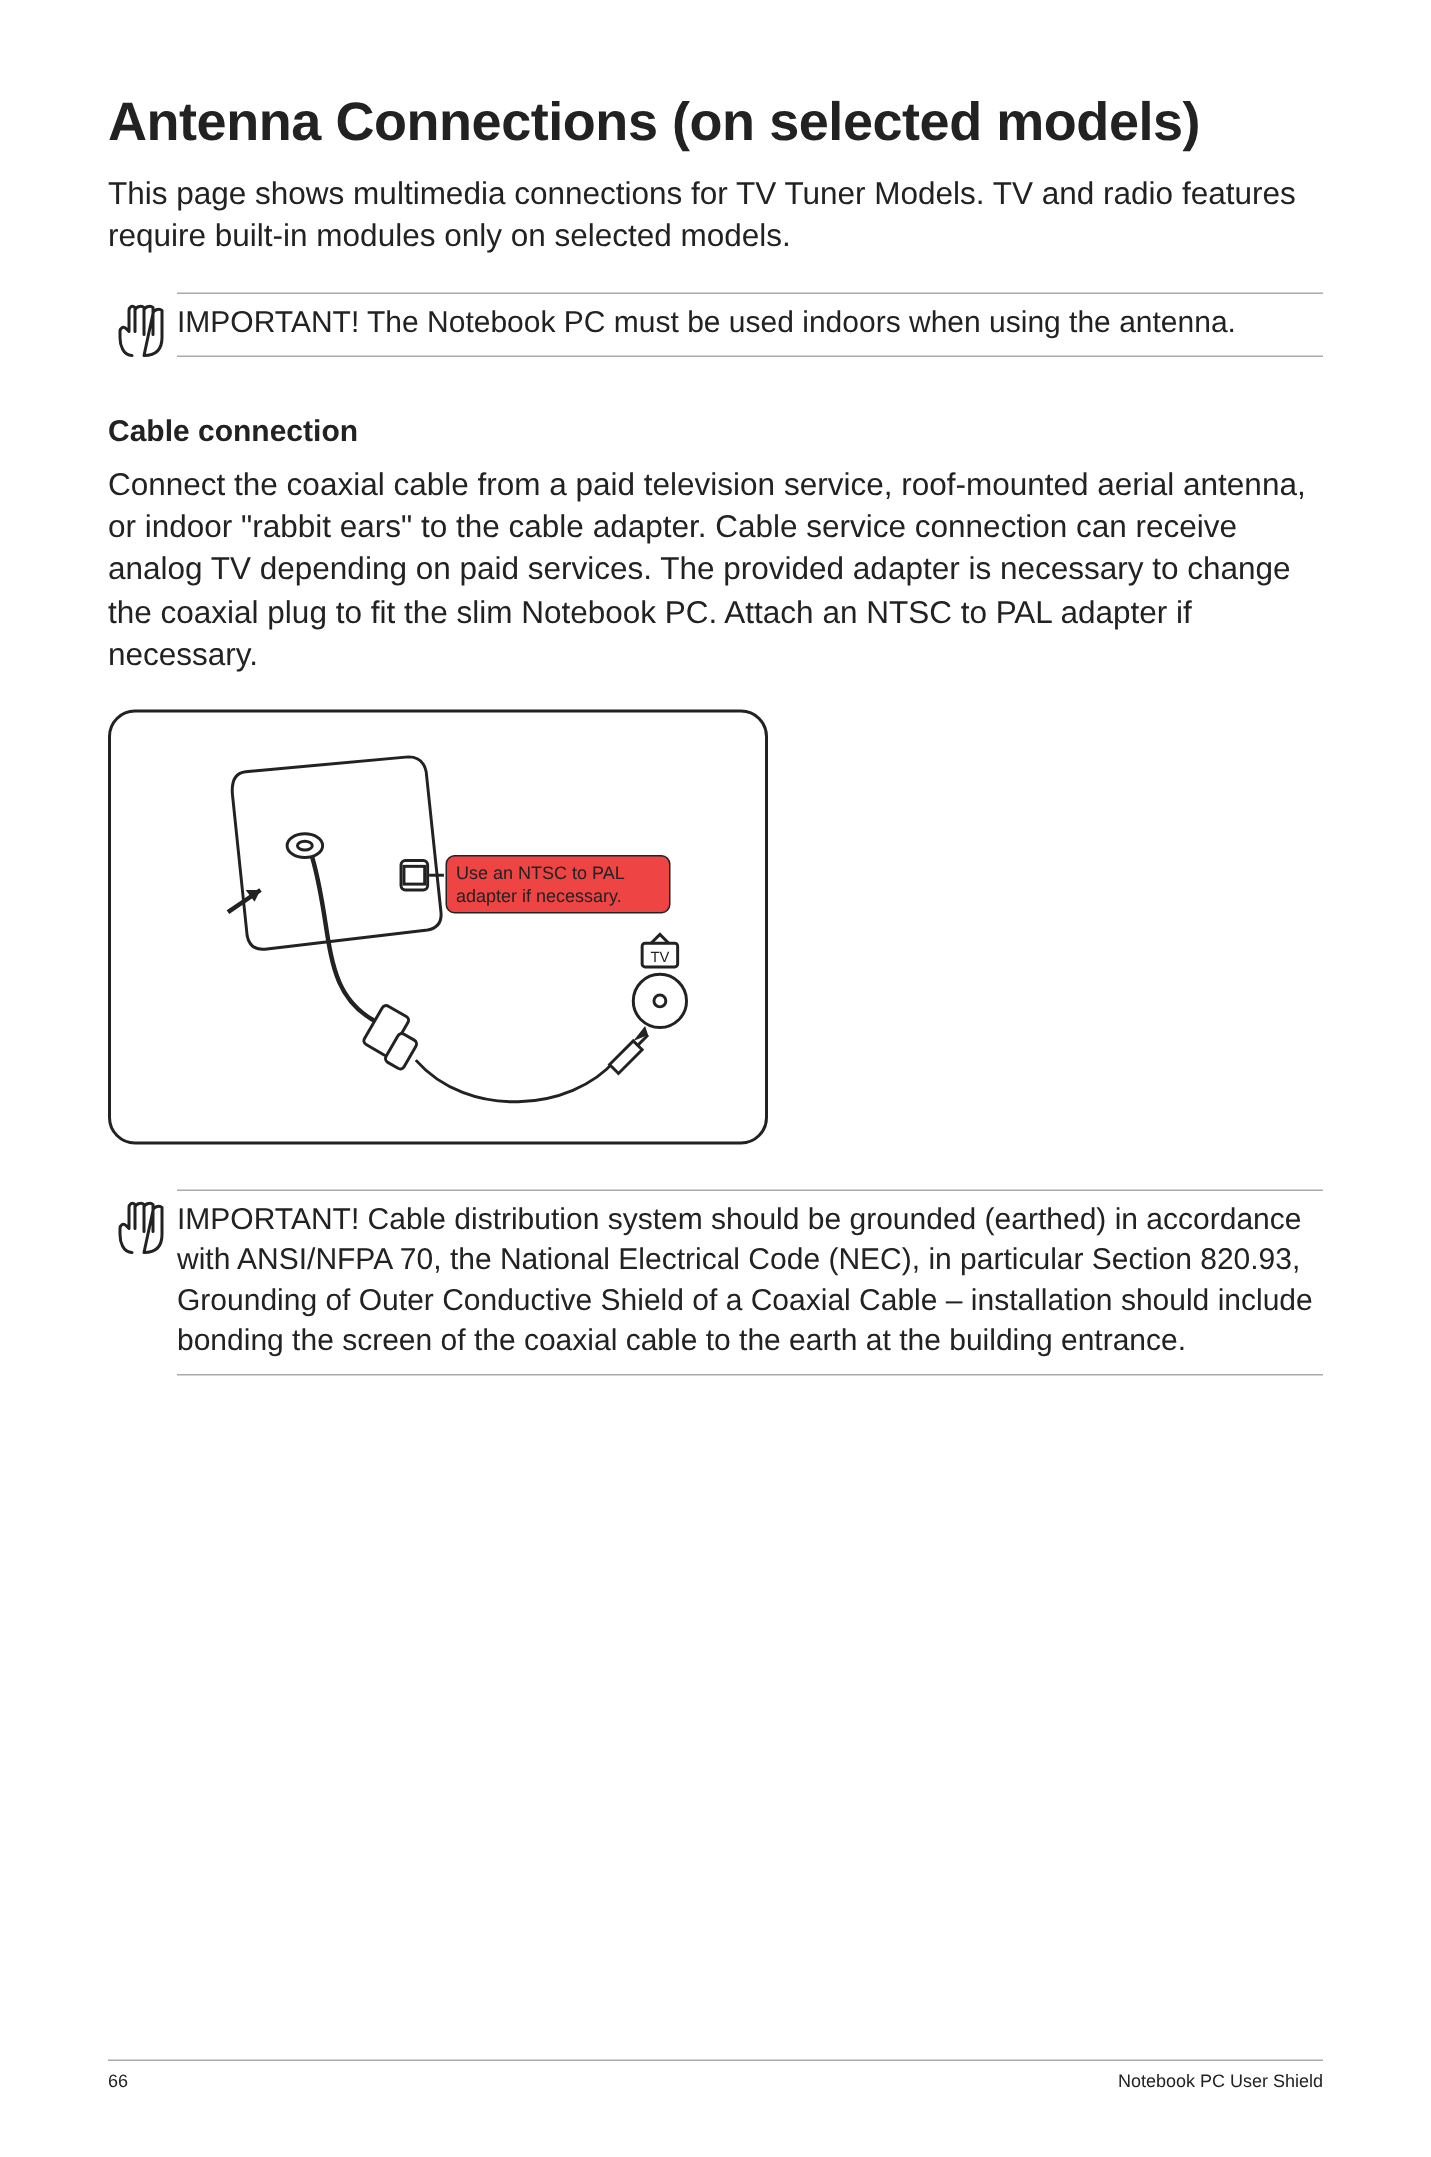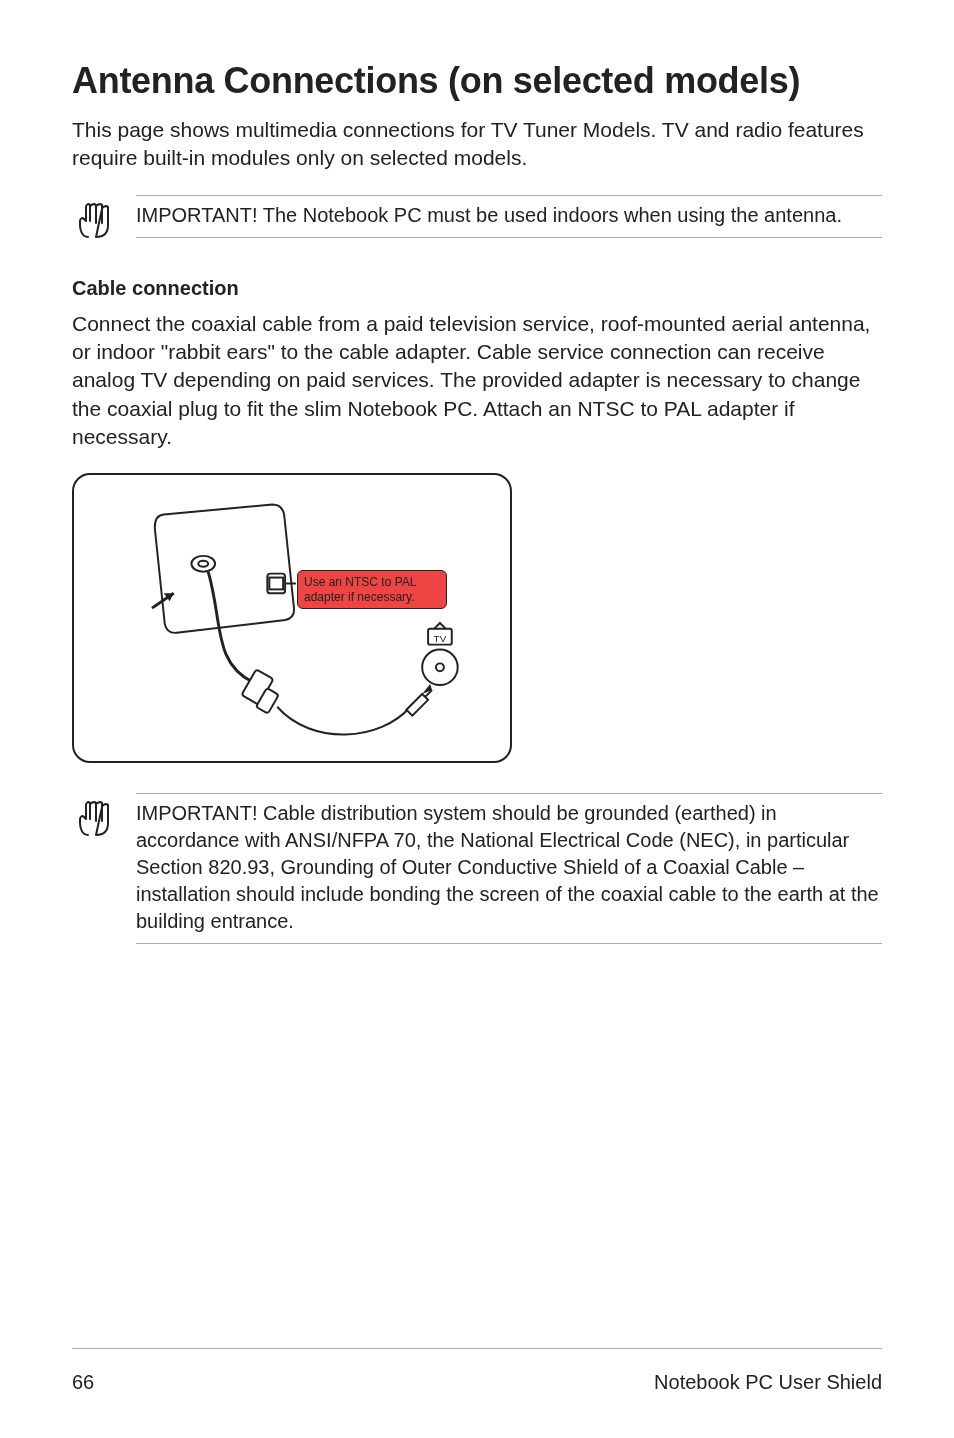--- a/index.html
+++ b/index.html
@@ -23,21 +23,20 @@
     letter-spacing: -0.3px;
   }
   .body-text {
     font-size: 21px;
     line-height: 1.35;
     margin-bottom: 22px;
   }
   .note-block {
     display: flex;
     align-items: flex-start;
-    gap: 18px;
     margin: 6px 0 26px 0;
   }
   .hand-icon {
     flex: 0 0 46px;
     width: 46px;
     height: 46px;
     margin-top: 2px;
   }
   .note-text-wrap {
     flex: 1;
@@ -81,24 +80,24 @@
     padding: 4px 6px;
     text-align: left;
     background: #ef4444;
   }
   .footer {
     position: absolute;
     bottom: 44px;
     left: 72px;
     right: 72px;
     border-top: 1px solid #aaa;
-    padding-top: 22px;
+    padding-top: 6px;
     display: flex;
     justify-content: space-between;
-    font-size: 20px;
+    font-size: 12px;
     color: #222;
   }
 </style>
 </head>
 <body>
 
 <h1 class="heading">Antenna Connections (on selected models)</h1>
 
 <p class="body-text">This page shows multimedia connections for TV Tuner Models. TV and radio features require built-in modules only on selected models.</p>
 

